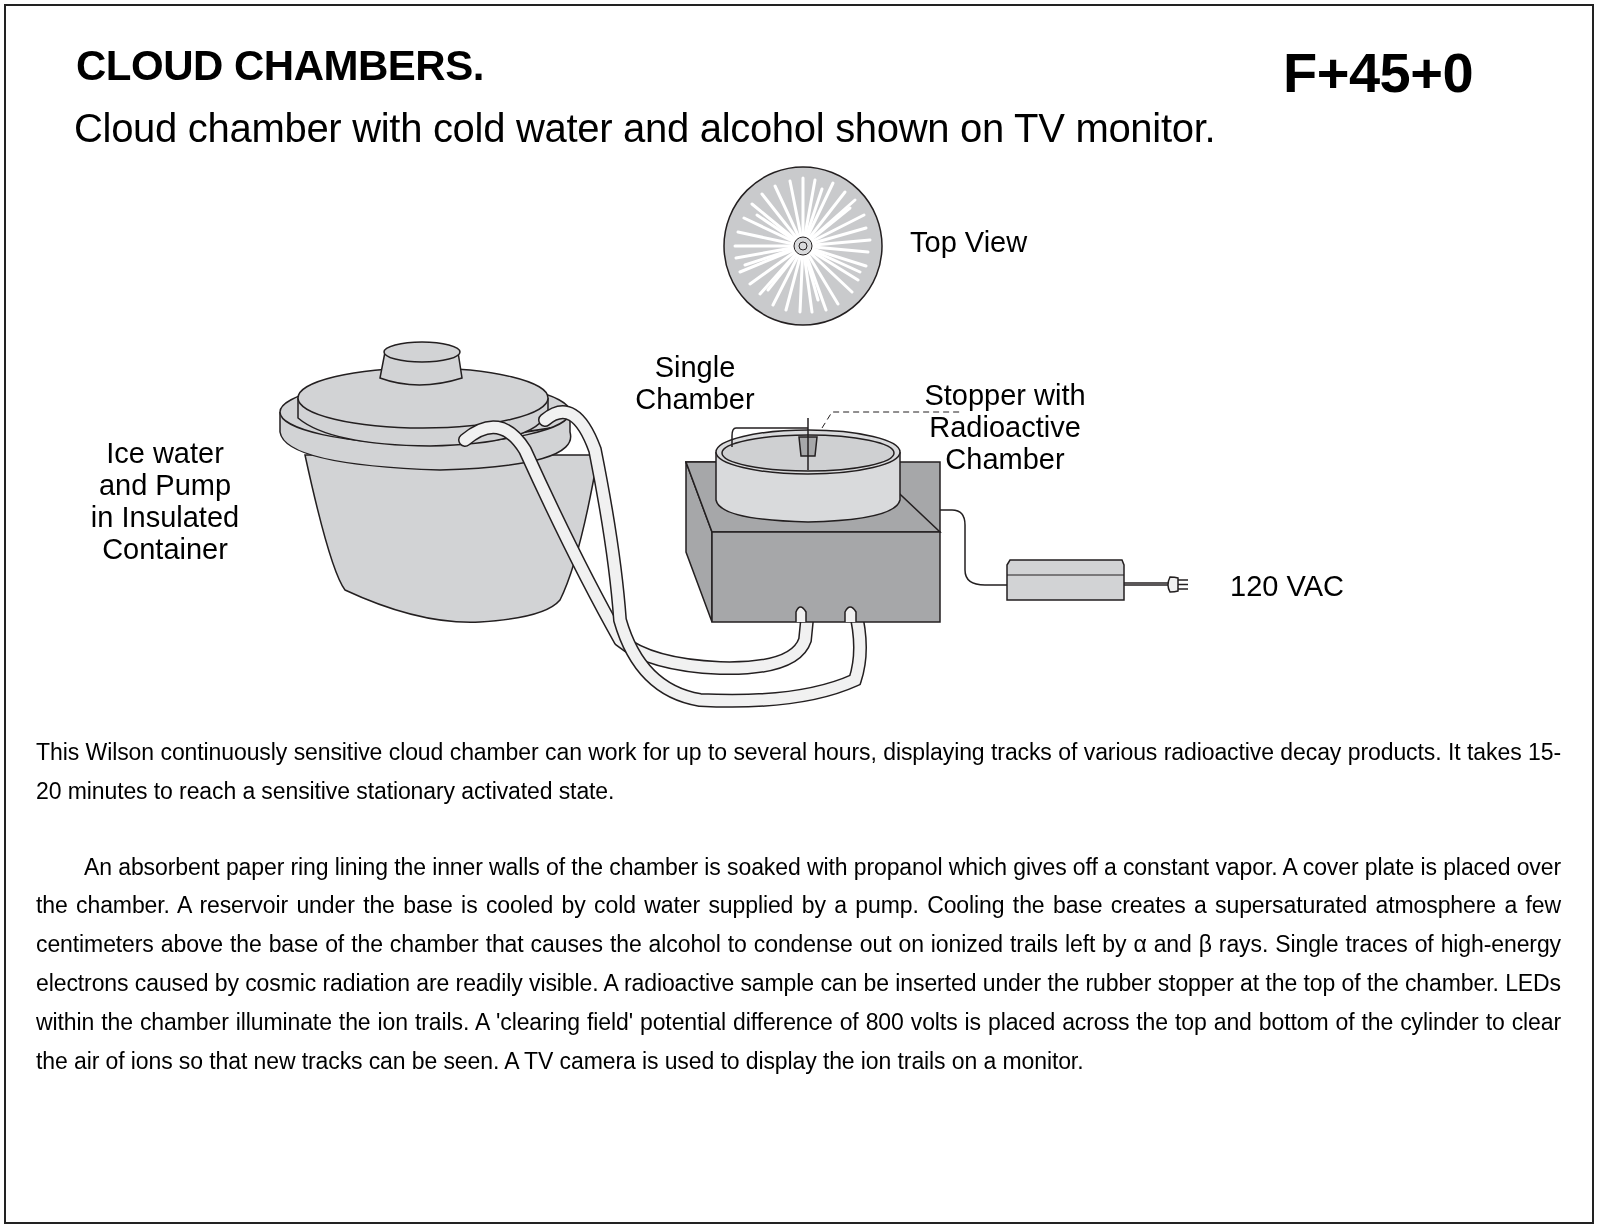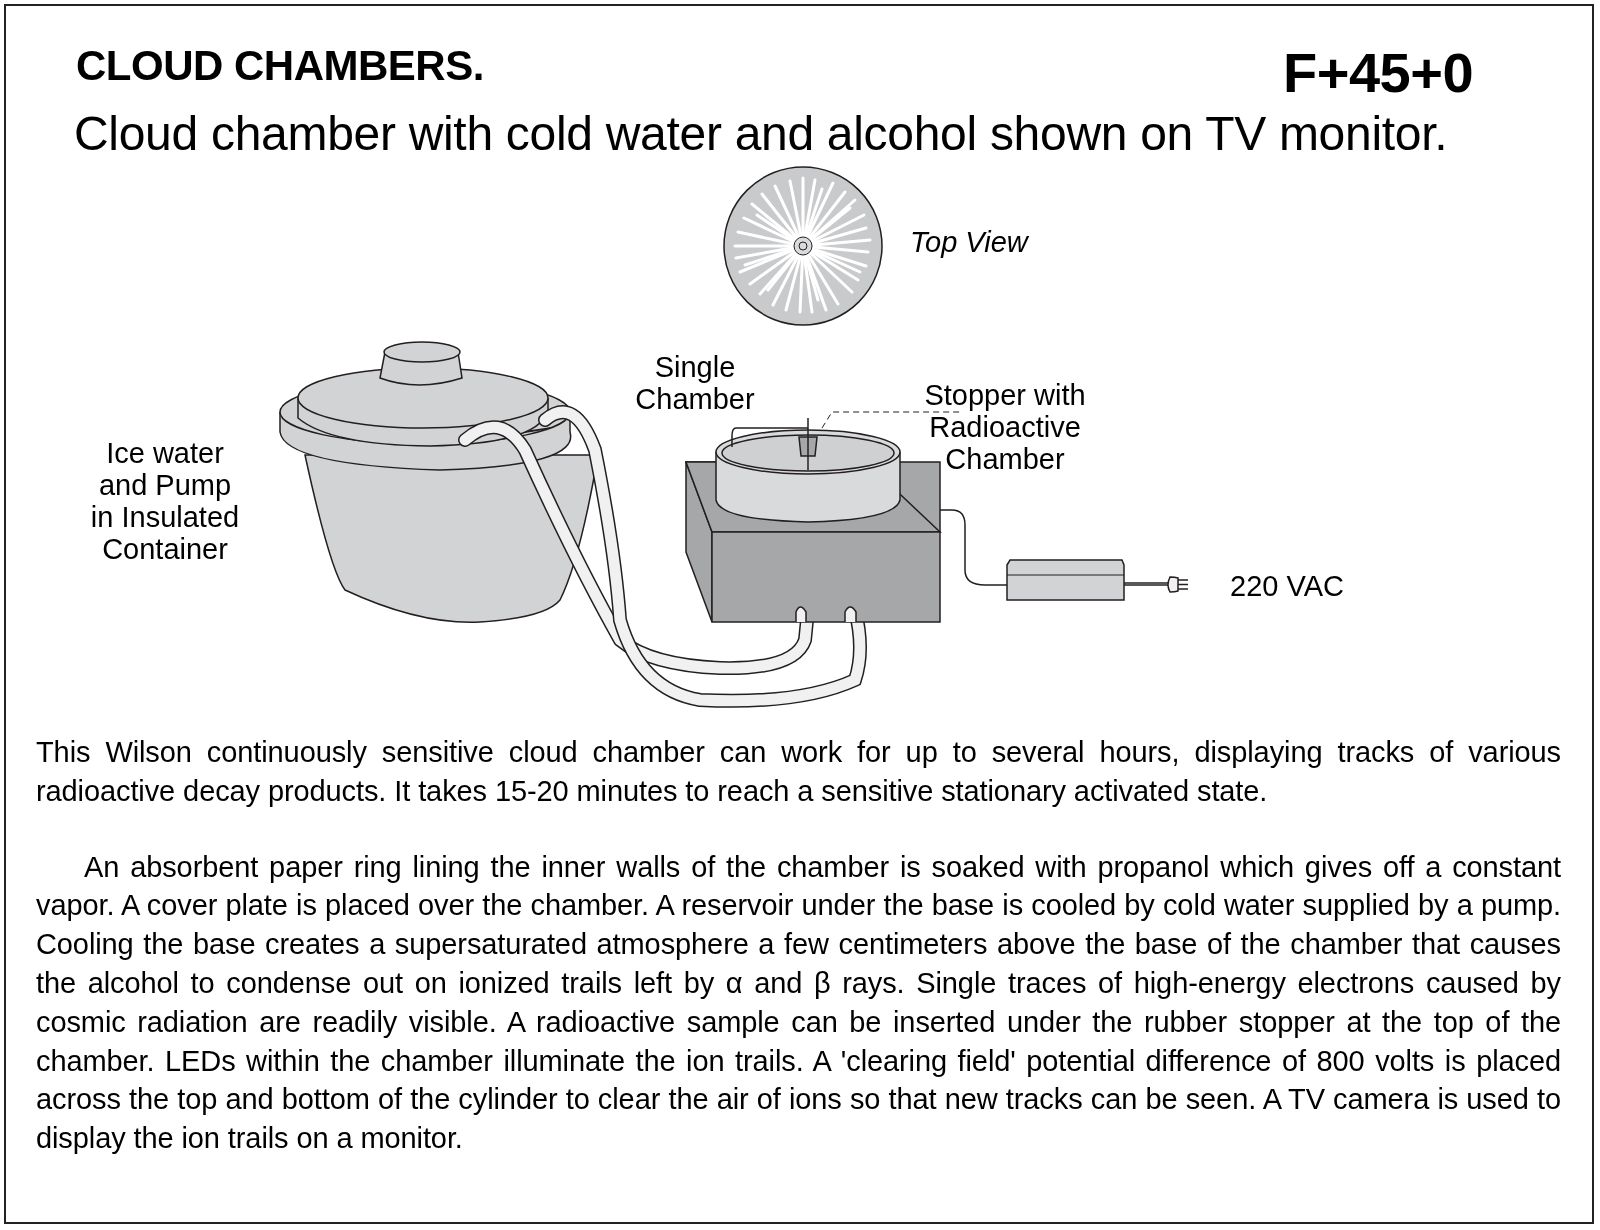--- a/index.html
+++ b/index.html
@@ -1,23 +1,23 @@
 <!DOCTYPE html>
 <html><head>
   <meta charset="utf-8">
   <style>
     html, body { margin: 0; padding: 0; background: #ffffff; }
     body { width: 1600px; height: 1230px; position: relative; overflow: hidden; font-family: "Liberation Sans", sans-serif; color: #000; }
     .frame { position: absolute; left: 4px; top: 4px; width: 1590px; height: 1220px; border: 2px solid #222; box-sizing: border-box; }
     .title { position: absolute; left: 76px; top: 42px; font-size: 42px; font-weight: bold; letter-spacing: -0.5px; }
     .code { position: absolute; left: 1283px; top: 40px; font-size: 56px; font-weight: bold; letter-spacing: -0.5px; }
-    .subtitle { position: absolute; left: 74px; top: 106px; font-size: 48px; letter-spacing: -0.3px; }
+    .subtitle { position: absolute; left: 74px; top: 106px; font-size: 40px; letter-spacing: -0.3px; }
     .diagram { position: absolute; left: 0; top: 0; width: 1600px; height: 720px; }
     .label { position: absolute; font-size: 29px; text-align: center; line-height: 32px; }
-    .body-text { position: absolute; left: 36px; top: 733px; width: 1525px; font-size: 29px; line-height: 38.8px; text-align: justify; letter-spacing: -0.1px; }
+    .body-text { position: absolute; left: 36px; top: 733px; width: 1525px; font-size: 23px; line-height: 38.8px; text-align: justify; letter-spacing: -0.1px; }
     .body-text p { margin: 0; }
     .body-text p.indent { text-indent: 48px; margin-top: 37px; }
   </style>
 </head>
 <body>
 
 <div class="frame"></div>
 
 <div class="title">CLOUD CHAMBERS.</div>
 <div class="code">F+45+0</div>
@@ -121,38 +121,38 @@
     <line x1="1007" y1="575" x2="1124" y2="575" stroke-width="1"></line>
     <line x1="1124" y1="583" x2="1170" y2="583"></line>
     <line x1="1124" y1="585" x2="1170" y2="585"></line>
     <path d="M1170 577 Q1175 577 1178 578 L1178 591 Q1175 592 1170 592 Q1166 585 1170 577 Z" fill="#f1f1f1"></path>
     <line x1="1178" y1="580" x2="1188" y2="580"></line>
     <line x1="1178" y1="584.5" x2="1188" y2="584.5"></line>
     <line x1="1178" y1="589" x2="1188" y2="589"></line>
   </g>
 </svg>
 
-<div class="label" style="left:910px; top:226px; text-align:left;font-style:italic;">
+<div class="label" style="left:910px; top:226px; text-align:left;">
   <span>Top View</span>
 </div>
 <div class="label" style="left:620px; top:351px; width:150px;">
   <div>Single</div>
   <div>Chamber</div>
 </div>
 <div class="label" style="left:895px; top:338px; width:220px;margin-top:41px;">
   <div>Stopper with</div>
   <div>Radioactive</div>
   <div>Chamber</div>
 </div>
 <div class="label" style="left:70px; top:437px; width:190px;">
   <div>Ice water</div>
   <div>and Pump</div>
   <div>in Insulated</div>
   <div>Container</div>
 </div>
 <div class="label" style="left:1230px; top:570px; text-align:left;">
-  <span>220 VAC</span>
+  <span>120 VAC</span>
 </div>
 
 <div class="body-text">
   <p>This Wilson continuously sensitive cloud chamber can work for up to several hours, displaying tracks of various radioactive decay products. It takes 15-20 minutes to reach a sensitive stationary activated state.</p>
   <p class="indent">An absorbent paper ring lining the inner walls of the chamber is soaked with propanol which gives off a constant vapor. A cover plate is placed over the chamber. A reservoir under the base is cooled by cold water supplied by a pump. Cooling the base creates a supersaturated atmosphere a few centimeters above the base of the chamber that causes the alcohol to condense out on ionized trails left by α and β rays. Single traces of high-energy electrons caused by cosmic radiation are readily visible. A radioactive sample can be inserted under the rubber stopper at the top of the chamber. LEDs within the chamber illuminate the ion trails. A 'clearing field' potential difference of 800 volts is placed across the top and bottom of the cylinder to clear the air of ions so that new tracks can be seen. A TV camera is used to display the ion trails on a monitor.</p>
 </div>
 
 </body></html>

